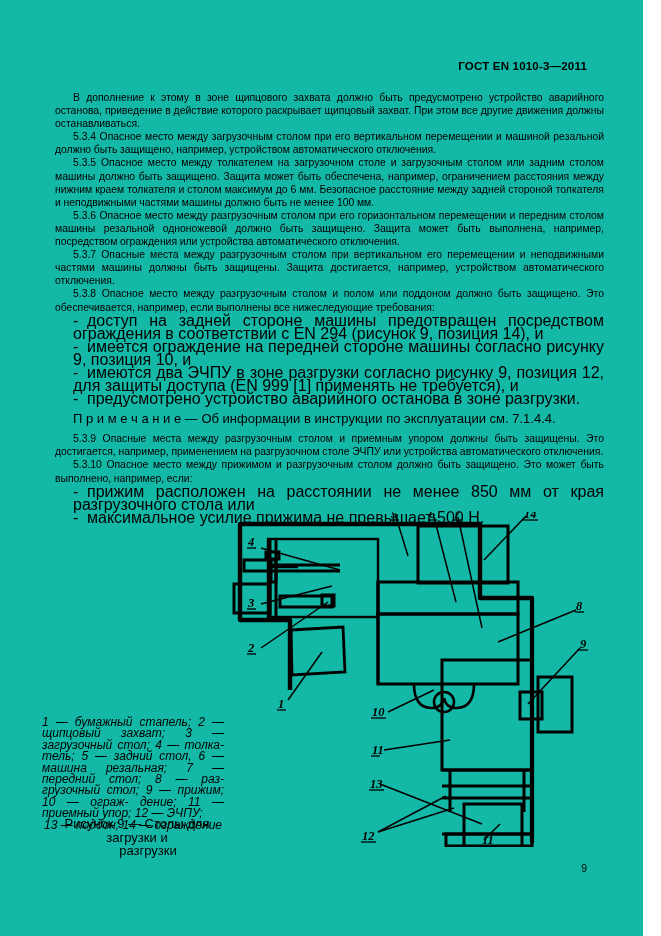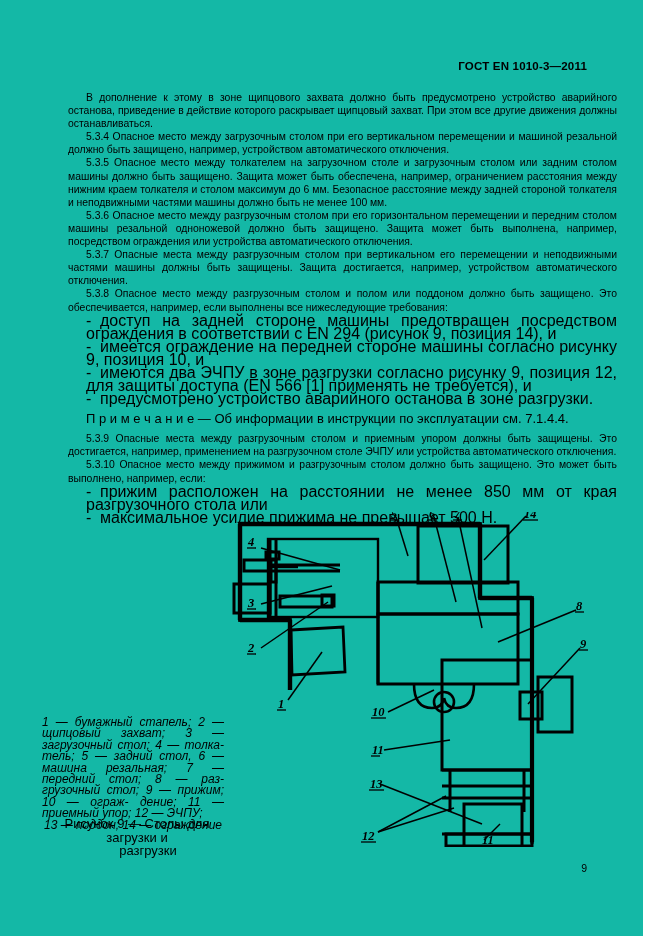--- a/index.html
+++ b/index.html
@@ -28,21 +28,21 @@
     font-size: 11.5px;
     font-weight: bold;
     letter-spacing: 0.2px;
     white-space: nowrap;
   }
 
   
   .content {
     position: absolute;
     top: 91px;
-    left: 68px;
+    left: 55px;
     width: 549px;
   }
   p.body {
     margin: 0;
     font-size: 10.4px;
     line-height: 13.1px;
     text-align: justify;
     text-justify: inter-word;
     word-spacing: -0.2px;
   }
@@ -134,21 +134,21 @@
     <p class="body ind">5.3.6  Опасное место между разгрузочным столом при его горизонтальном перемещении и передним столом машины резальной одноножевой должно быть защищено. Защита может быть выполнена, например, посредством ограждения или устройства автоматического отключения.</p>
 
     <p class="body ind">5.3.7  Опасные  места между разгрузочным столом при вертикальном его перемещении и неподвижными частями машины должны быть защищены. Защита достигается, например, устройством автоматического отключения.</p>
 
     <p class="body ind">5.3.8  Опасное место между разгрузочным столом и полом или поддоном должно быть защищено. Это обеспечивается, например, если выполнены все нижеследующие требования:</p>
 
     <p class="dash"><span class="d">-</span><span>доступ на задней стороне машины предотвращен посредством ограждения в соответствии с EN 294 (рисунок 9, позиция 14), и</span></p>
 
     <p class="dash"><span class="d">-</span><span>имеется ограждение на передней стороне машины согласно рисунку 9, позиция 10, и</span></p>
 
-    <p class="dash"><span class="d">-</span><span>имеются два ЭЧПУ в зоне разгрузки согласно рисунку 9, позиция 12, для защиты доступа (EN 566 [1] применять не требуется), и</span></p>
+    <p class="dash"><span class="d">-</span><span>имеются два ЭЧПУ в зоне разгрузки согласно рисунку 9, позиция 12, для защиты доступа (EN 999 [1] применять не требуется), и</span></p>
 
     <p class="dash"><span class="d">-</span><span>предусмотрено устройство аварийного останова в зоне разгрузки.</span></p>
 
     <div class="sp-note"></div>
 
     <p class="note">П р и м е ч а н и е — Об информации в инструкции по эксплуатации см. 7.1.4.4.</p>
 
     <div class="sp-note"></div>
 
     <p class="body ind">5.3.9  Опасные места между разгрузочным столом и приемным упором должны быть защищены. Это достигается, например, применением на разгрузочном столе ЭЧПУ или устройства автоматического отключения.</p>

